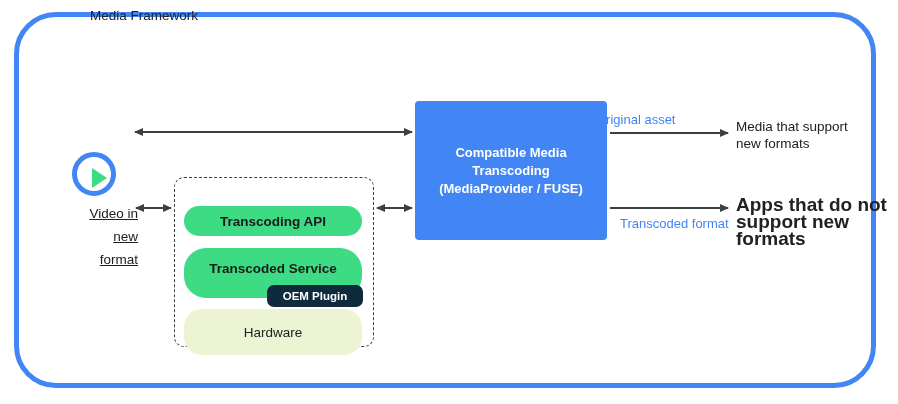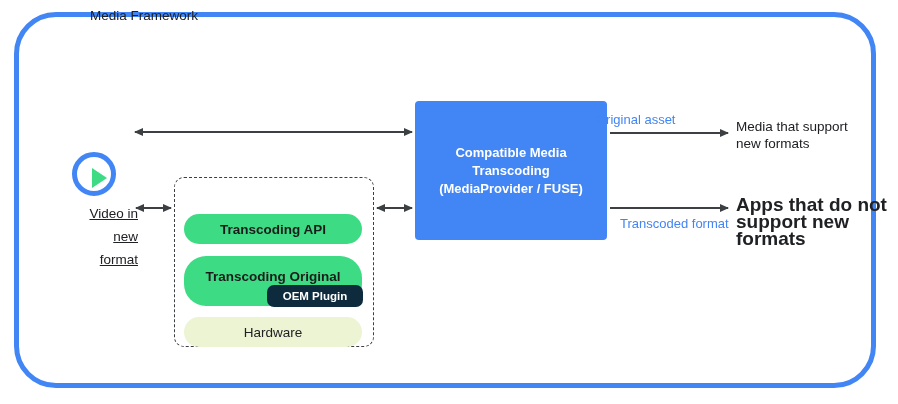--- a/index.html
+++ b/index.html
@@ -104,21 +104,20 @@
   }
   
   .pill {
     position: absolute;
     box-sizing: border-box;
     border-radius: 18px;
     display: flex;
     align-items: center;
     justify-content: center;
     text-align: center;
-    margin-top: 8px;
   }
   .pill-api {
     left: 184px; top: 206px;
     width: 178px; height: 30px;
     background: #3ddc84;
     color: #1b1b1b;
     font-size: 13.5px;
     font-weight: bold;
   }
   .pill-service {
@@ -127,21 +126,21 @@
     background: #3ddc84;
     color: #1b1b1b;
     font-size: 13.5px;
     font-weight: bold;
     border-radius: 22px;
     align-items: flex-start;
     padding-top: 13px;
   }
   .pill-hardware {
     left: 184px; top: 309px;
-    width: 178px; height: 30px;
+    width: 178px; height: 46px;
     background: #ecf4d3;
     color: #202124;
     font-size: 13.5px;
     font-weight: normal;
   }
   .badge-oem {
     position: absolute;
     left: 267px; top: 285px;
     width: 96px; height: 22px;
     background: #0e2b3d;
@@ -222,21 +221,21 @@
 
   <div class="txt video-label">Video in
 new
 format</div>
 
   <div class="media-framework"></div>
   <div class="mf-title">Media Framework</div>
 
   <div class="pill pill-api">Transcoding API</div>
 
-  <div class="pill pill-service">Transcoding Original</div>
+  <div class="pill pill-service">Transcoded Service</div>
 
   <div class="badge-oem">OEM Plugin</div>
 
   <div class="pill pill-hardware">Hardware</div>
 
   <div class="cmt-box">Compatible Media
 Transcoding
 (MediaProvider / FUSE)</div>
 
   <div class="asset-label original-asset">Original asset</div>

